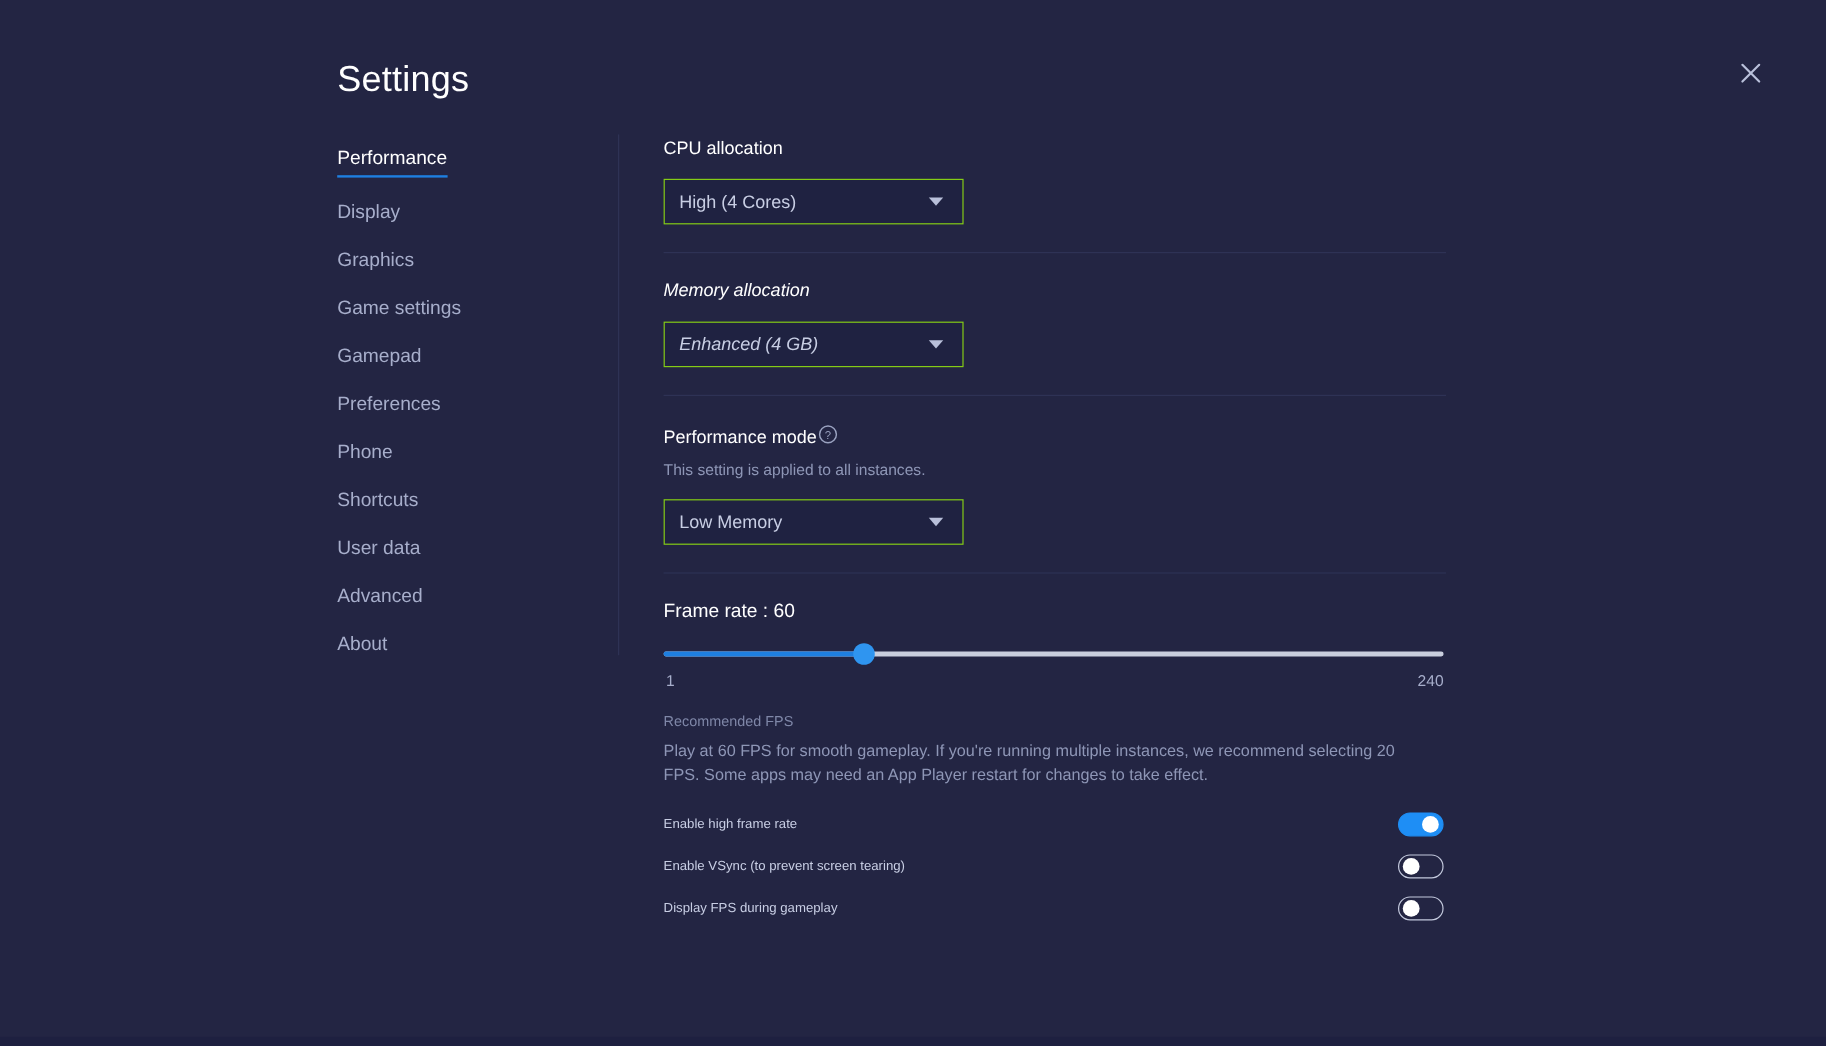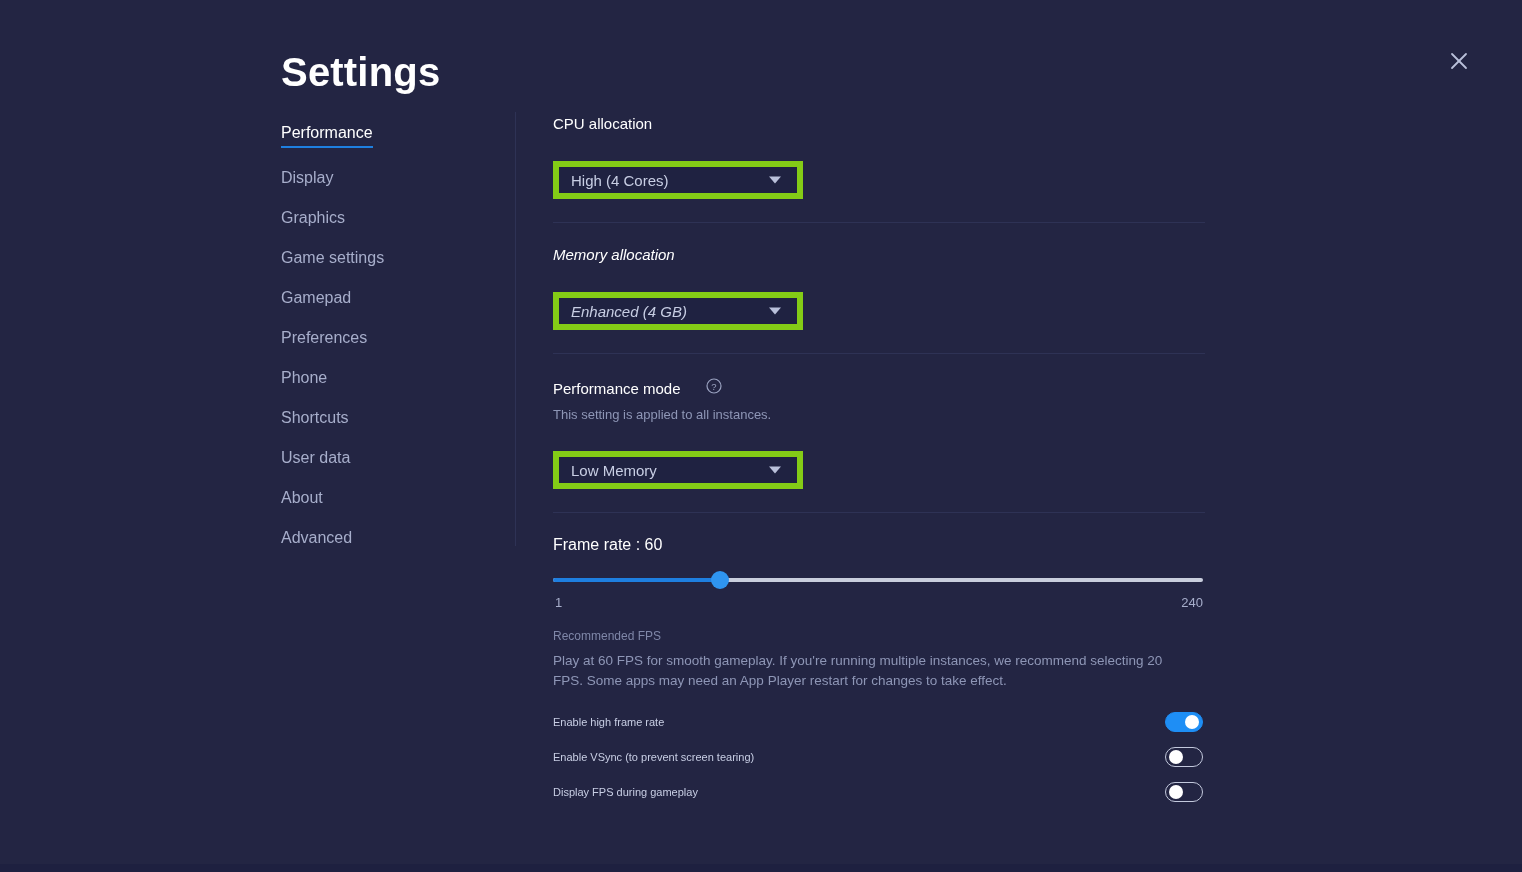--- a/index.html
+++ b/index.html
@@ -30,22 +30,22 @@
     width: 32px; height: 32px;
     display: flex; align-items: center; justify-content: center;
     cursor: pointer;
   }
   .close-btn svg { display: block; }
 
   
   .title {
     position: absolute;
     left: 281px; top: 50px;
-    font-size: 40px;
-    font-weight: bold;
+    font-size: 30px;
+    font-weight: normal;
     color: #ffffff;
     letter-spacing: 0.2px;
   }
 
   
   .sidebar {
     position: absolute;
     left: 281px; top: 124px;
     width: 215px;
   }
@@ -88,31 +88,31 @@
   }
   .sub-note {
     font-size: 13px;
     color: #8e96b6;
     margin-top: 10px;
     line-height: 1;
   }
   .label-row {
     display: flex;
     align-items: center;
-    gap: 25px;
+    gap: 1px;
   }
   .help-icon { display: block; cursor: pointer; }
 
   select.dropdown, .dropdown {
     position: relative;
-    margin-top: 30px;
+    margin-top: 18px;
     width: 250px;
     height: 38px;
     background: #1f2241;
-    border: 6px solid #84cc16;
+    border: 1px solid #84cc16;
     color: #c8cee4;
     font-size: 15px;
     font-family: "Liberation Sans", sans-serif;
     display: flex;
     align-items: center;
     padding: 0 12px;
     cursor: pointer;
   }
   .dropdown .caret {
     position: absolute;
@@ -284,22 +284,22 @@
   <div class="sidebar">
     <div class="nav-row"><div class="nav-item active">Performance</div></div>
     <div class="nav-row"><div class="nav-item">Display</div></div>
     <div class="nav-row"><div class="nav-item">Graphics</div></div>
     <div class="nav-row"><div class="nav-item">Game settings</div></div>
     <div class="nav-row"><div class="nav-item">Gamepad</div></div>
     <div class="nav-row"><div class="nav-item">Preferences</div></div>
     <div class="nav-row"><div class="nav-item">Phone</div></div>
     <div class="nav-row"><div class="nav-item">Shortcuts</div></div>
     <div class="nav-row"><div class="nav-item">User data</div></div>
+    <div class="nav-row"><div class="nav-item">Advanced</div></div>
     <div class="nav-row"><div class="nav-item">About</div></div>
-    <div class="nav-row"><div class="nav-item">Advanced</div></div>
   </div>
 
   <div class="v-sep"></div>
 
   <div class="content">
 
     <div class="block-cpu">
       <div class="section-label">CPU allocation</div>
       <div class="dropdown">
         <span>High (4 Cores)</span>

